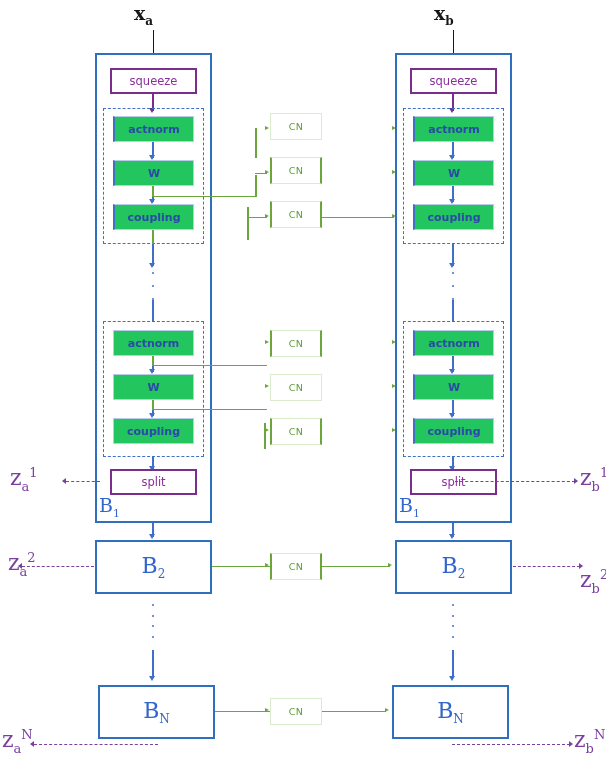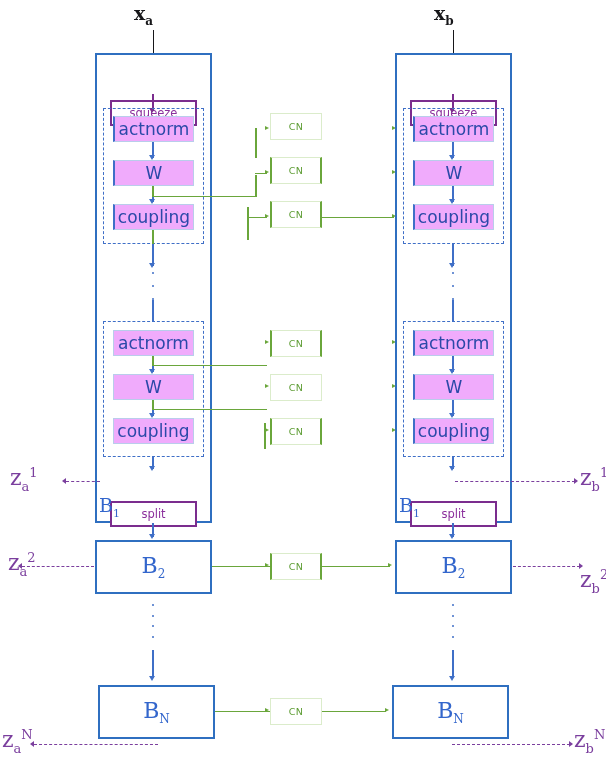--- a/index.html
+++ b/index.html
@@ -11,28 +11,28 @@
   .abs{position:absolute;box-sizing:border-box;}
 
   
   .bigblock{border:2.5px solid #2f6fc0;background:#fff;}
 
   
   .dashgroup{border:1.6px dashed #3f6fc7;background:transparent;}
 
   
   .stepbox{border:1px solid #b9cdeb;border-left:2px solid #3f6fc7;
-           background:#f0abfc;display:flex;align-items:center;
-           justify-content:center;color:#2b49a8;font-size:17px;}
+           background:#22c55e;display:flex;align-items:center;
+           justify-content:center;color:#2b49a8;font-size:11px;font-weight:bold;}
   .stepbox.plain{border-left:1px solid #b9cdeb;}
 
   
   .purplebox{border:2px solid #7b2d8e;background:#fff;display:flex;
              align-items:center;justify-content:center;
-             color:#8b2f9c;font-size:11.5px;margin-top:32px;}
+             color:#8b2f9c;font-size:11.5px;}
 
   
   .cnbox{border:1.4px solid #dbeccb;border-left:2px solid #6aa63b;
          background:#fff;display:flex;align-items:center;
          justify-content:center;color:#5d9c33;font-size:9.5px;
          letter-spacing:.5px;}
   .cnbox.faint{border-left:1.4px solid #dbeccb;}
   .cnbox.strongr{border-right:2px solid #6aa63b;}
 
   

